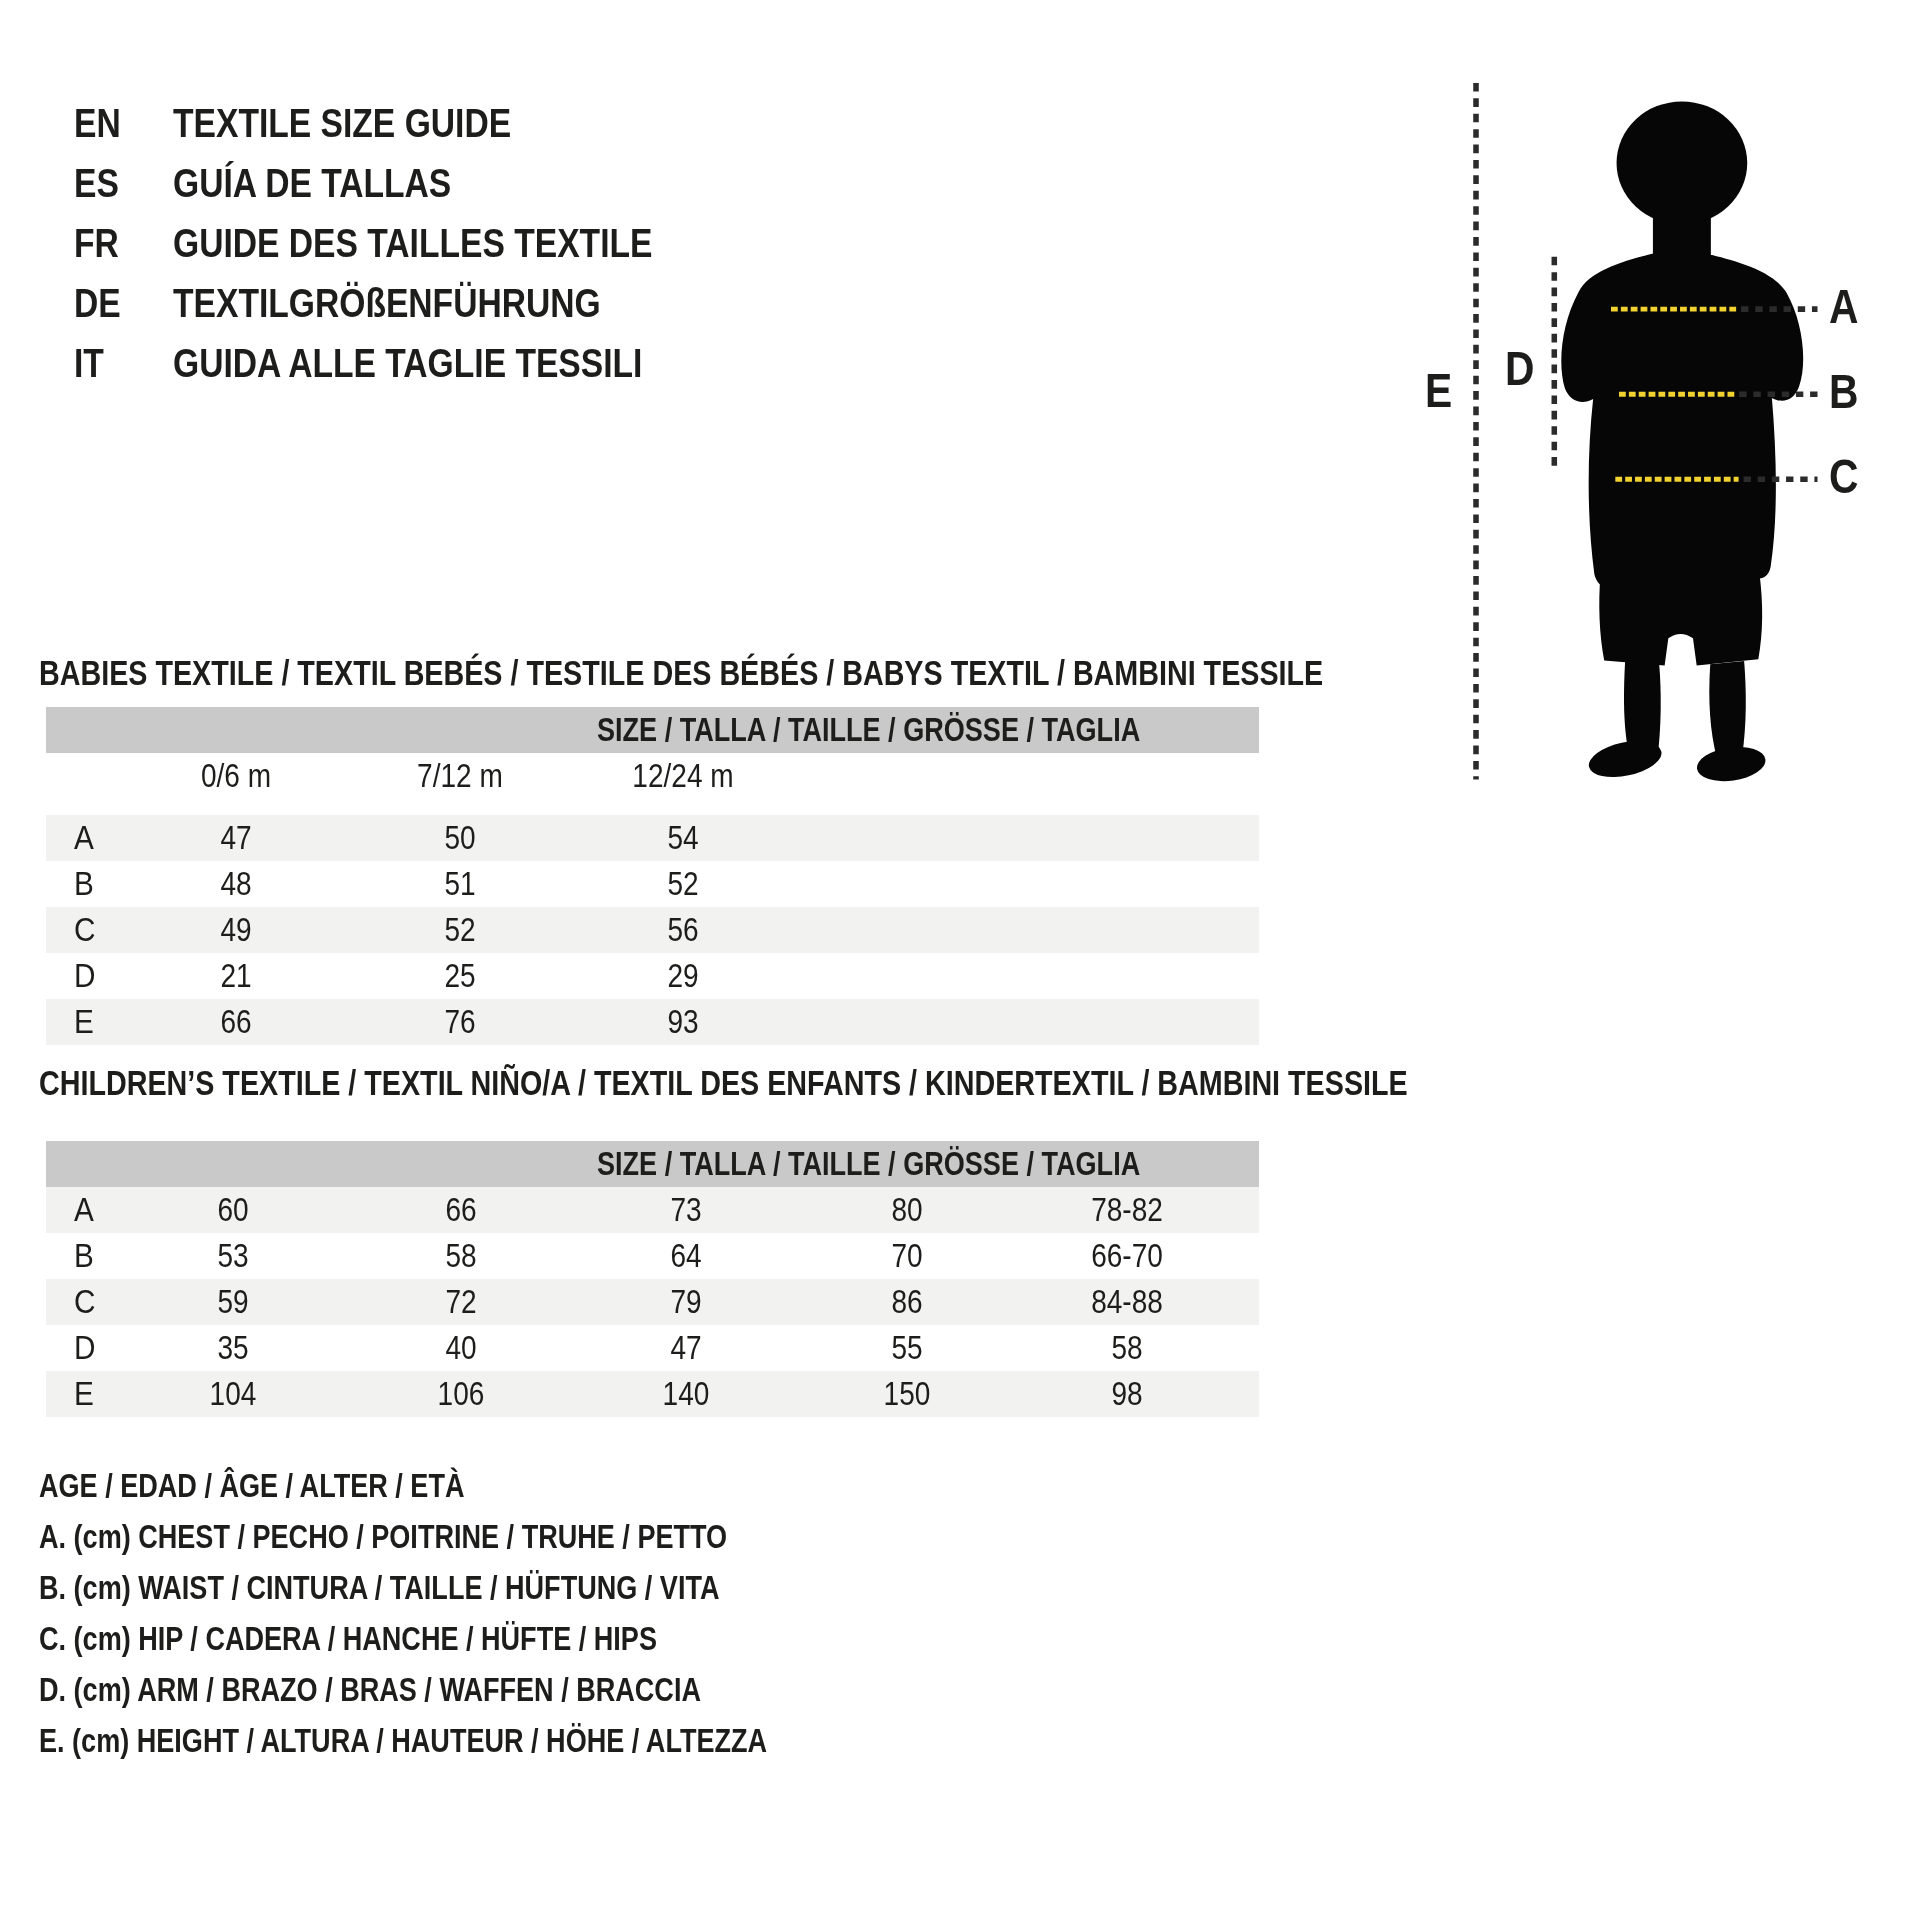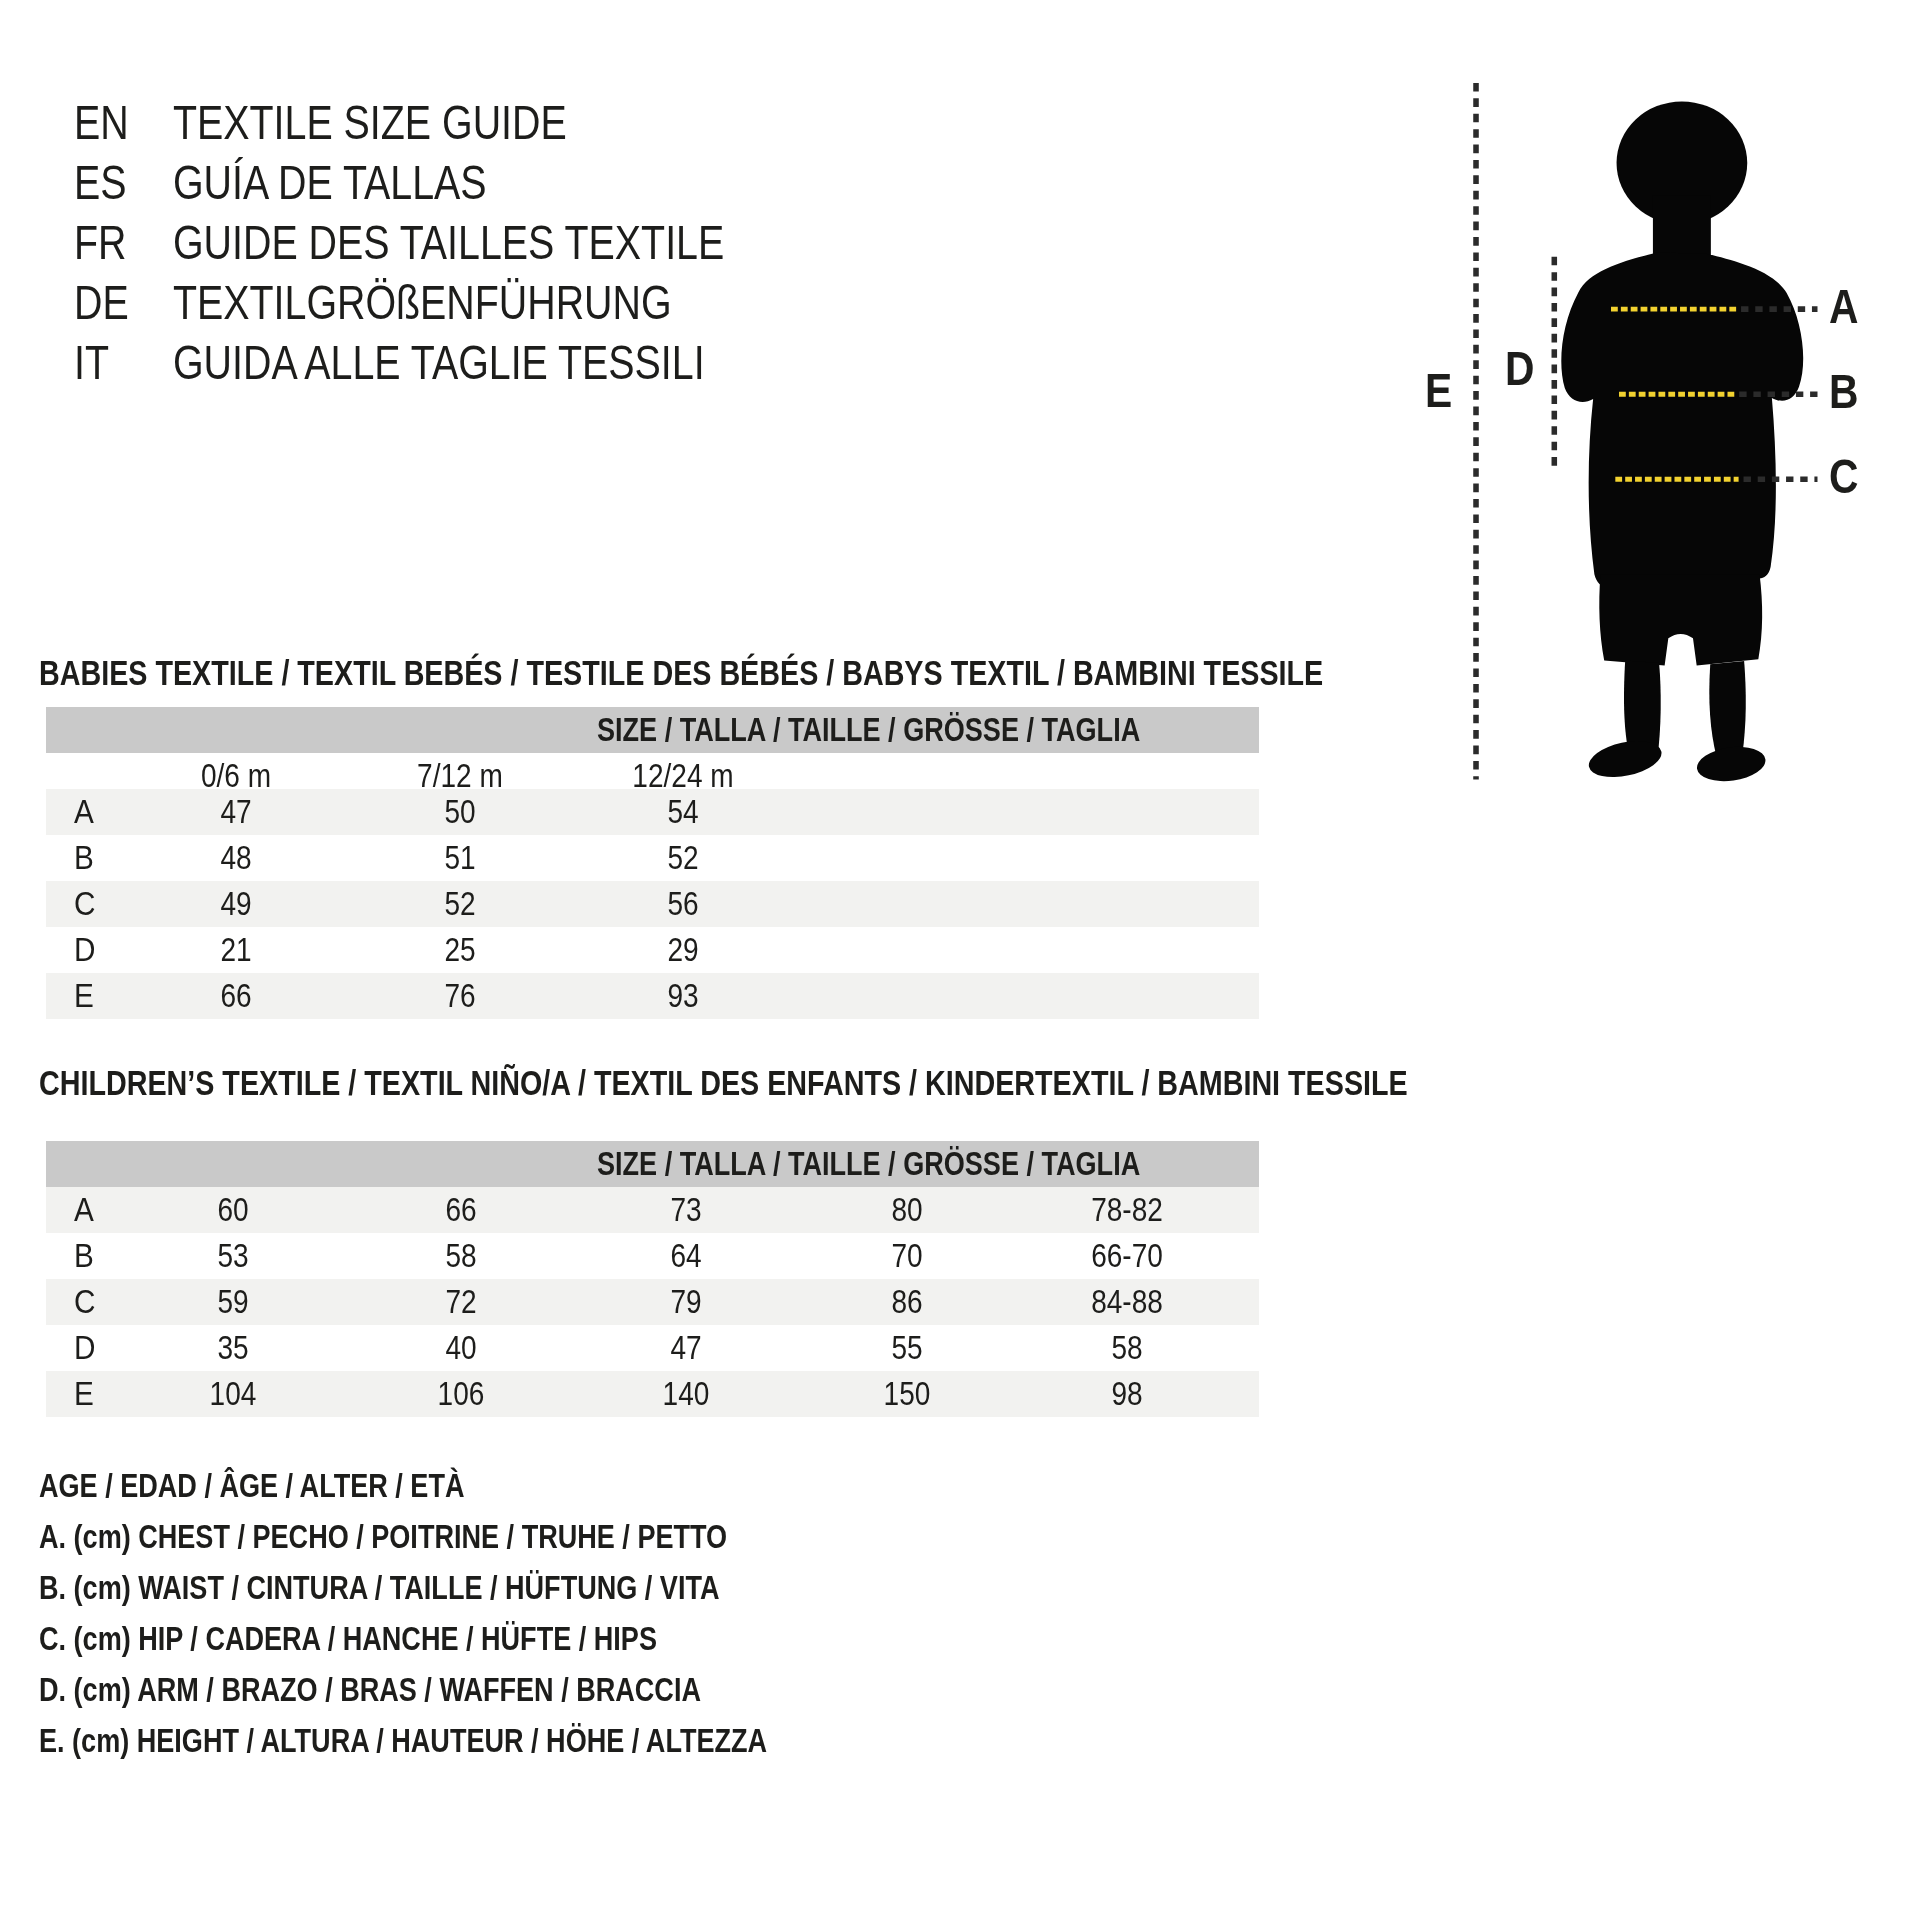--- a/index.html
+++ b/index.html
@@ -10,32 +10,32 @@
     background:#ffffff;
     font-family:"Liberation Sans", sans-serif;
     color:#1d1d1b;
     overflow:hidden;
   }
   
   .cx{display:inline-block;transform:scaleX(.82);transform-origin:0 50%;white-space:nowrap;}
 
   
   .lang-block{position:absolute;left:74px;top:93px;}
-  .lang-row{display:flex;height:60px;line-height:60px;font-size:48px;font-weight:400;}
+  .lang-row{display:flex;height:60px;line-height:60px;font-size:41px;font-weight:700;}
   .lang-code{width:99px;}
   
   .fig-label{position:absolute;font-size:48px;font-weight:700;transform:translateY(-54%) scaleX(.85);transform-origin:0 50%;}
 
   
   .section-title{position:absolute;left:39px;height:46px;line-height:46px;font-size:35px;font-weight:700;}
 
   
   .tbl{position:absolute;left:46px;width:1213px;}
   .tbl-headbar{height:46px;line-height:46px;background:#c9c9c9;font-size:33px;font-weight:700;padding-left:28px;box-sizing:border-box;text-align:right;}
-  .tbl-colrow{position:relative;height:36px;line-height:46px;font-size:33px;}
+  .tbl-colrow{position:relative;height:62px;line-height:46px;font-size:33px;}
   .trow{position:relative;height:46px;line-height:46px;font-size:33px;}
   .rows .trow:nth-child(odd){background:#f2f2f0;}
   .cell{position:absolute;top:0;transform:translateX(-50%) scaleX(.85);white-space:nowrap;}
   .rlabel{position:absolute;left:28px;top:0;transform:scaleX(.9);transform-origin:0 50%;}
   
   .b1{left:190px;} .b2{left:414px;} .b3{left:637px;}
   
   .k1{left:187px;} .k2{left:415px;} .k3{left:640px;} .k4{left:861px;} .k5{left:1081px;}
 
   

